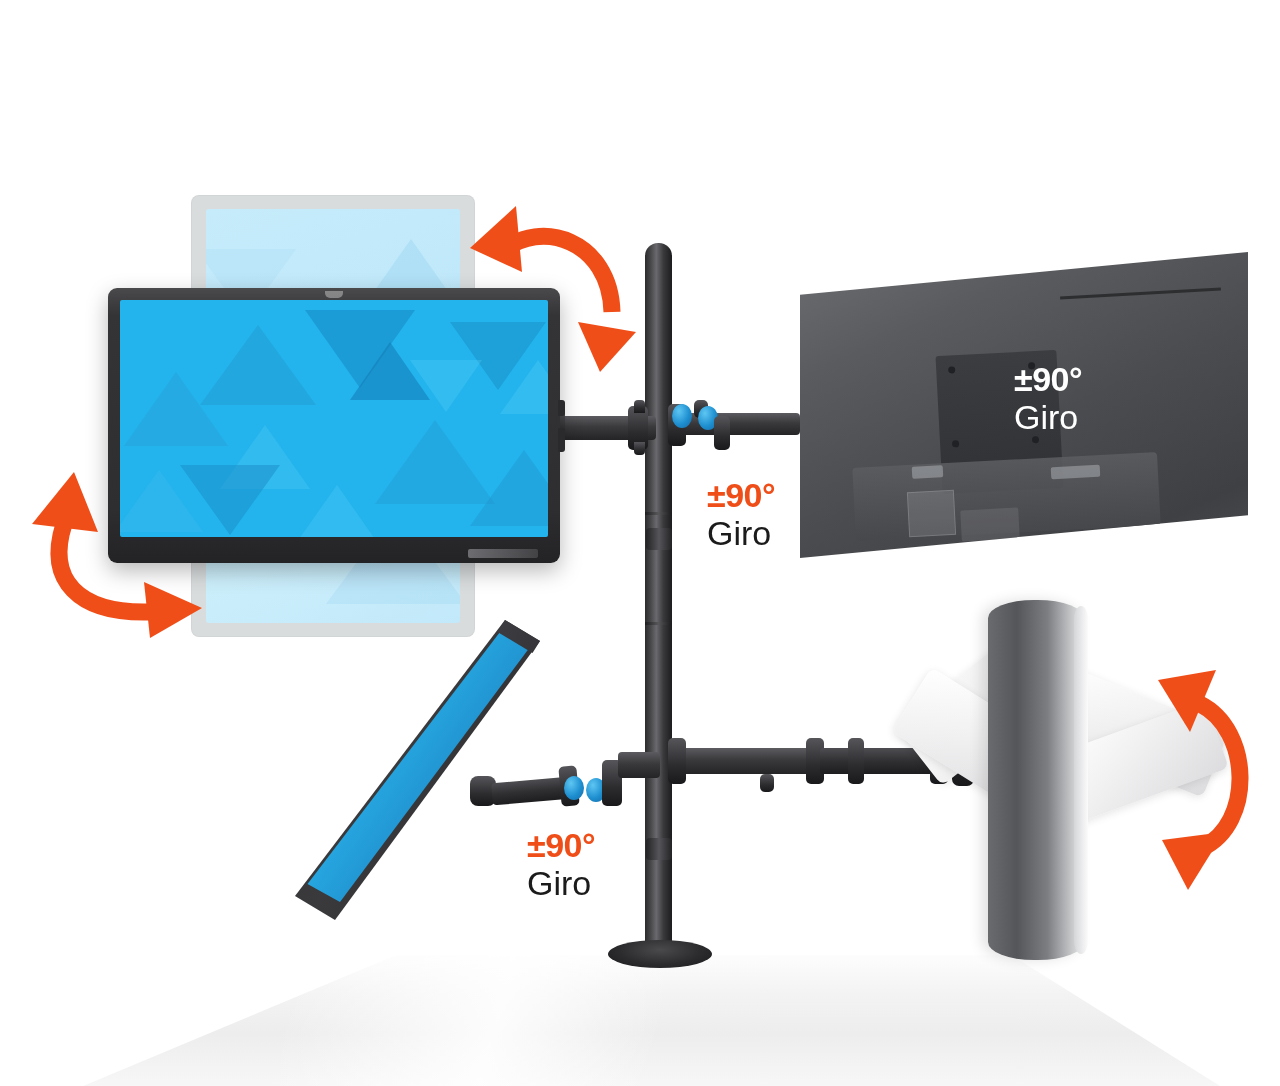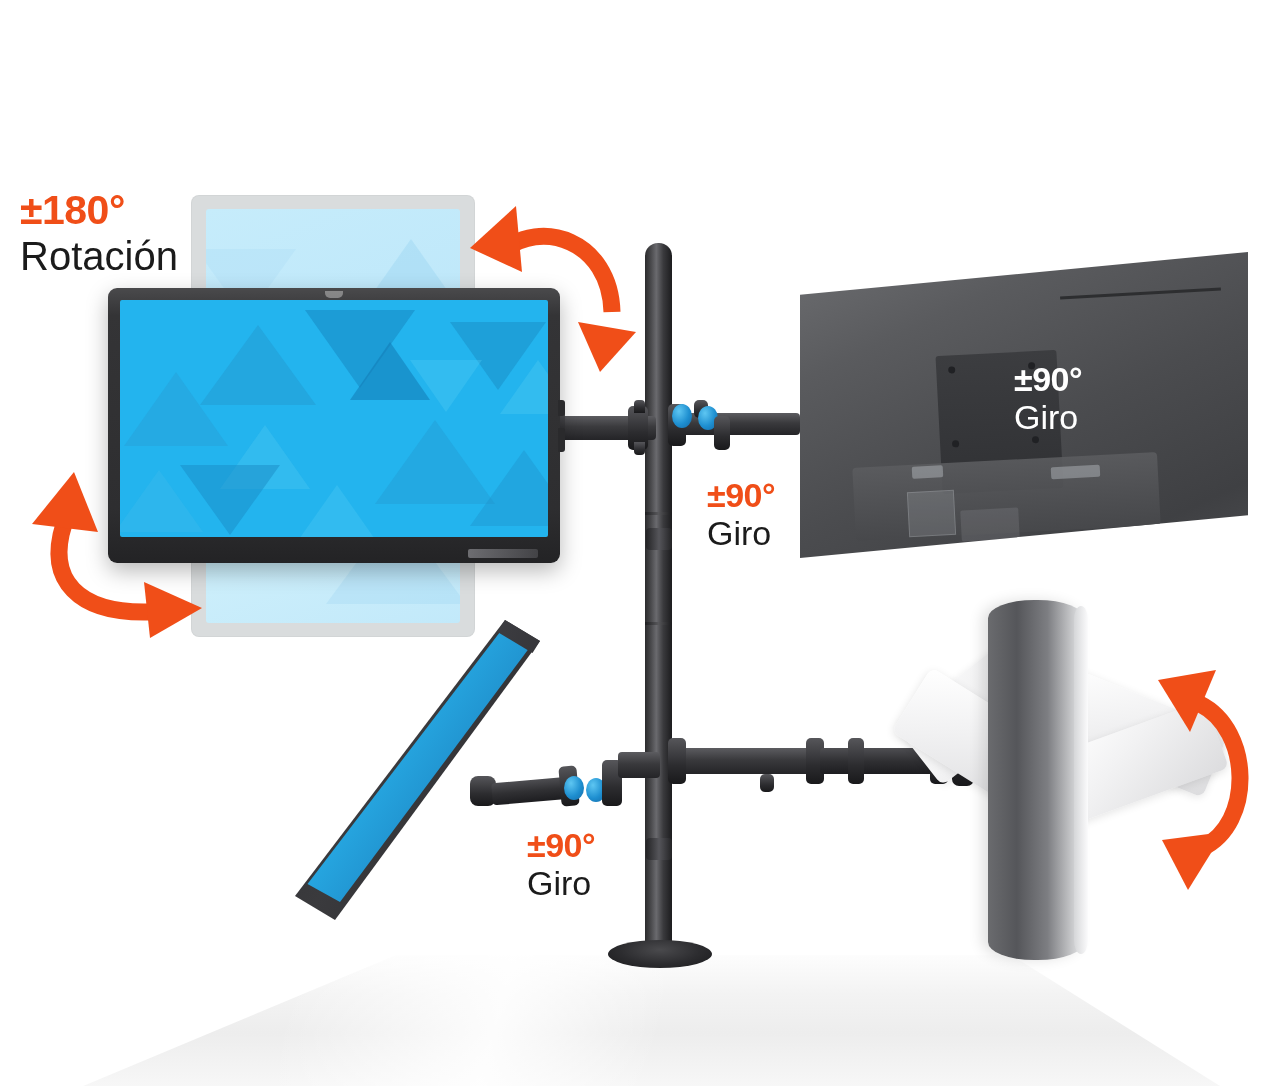--- a/index.html
+++ b/index.html
@@ -313,24 +313,20 @@
       <div class="tri" style="left:175px;top:185px;border-left:42px solid transparent;border-right:42px solid transparent;border-bottom:60px solid rgba(85,205,244,.3);"></div>
       <div class="tri" style="left:-5px;top:170px;border-left:44px solid transparent;border-right:44px solid transparent;border-bottom:62px solid rgba(70,190,235,.3);"></div>
       <div class="tri" style="left:290px;top:60px;border-left:36px solid transparent;border-right:36px solid transparent;border-top:52px solid rgba(90,208,245,.3);"></div>
       <div class="tri" style="left:380px;top:60px;border-left:38px solid transparent;border-right:38px solid transparent;border-bottom:54px solid rgba(95,210,246,.28);"></div>
     </div>
     <div class="mm-logo"></div>
     <div class="mm-side-btn"></div>
     <div class="mm-side-btn2"></div>
   </div>
 
-  <div class="label label-dark" id="label-rotacion">
-    <div class="deg">±180°</div>
-    <div class="word">Rotación</div>
-  </div>
 
   <div class="label label-dark" id="label-giro-center">
     <div class="deg">±90°</div>
     <div class="word">Giro</div>
   </div>
 
   <div class="bl-monitor">
     <div class="bl-face"></div>
     <div class="bl-screen"></div>
     <div class="bl-edge"></div>

